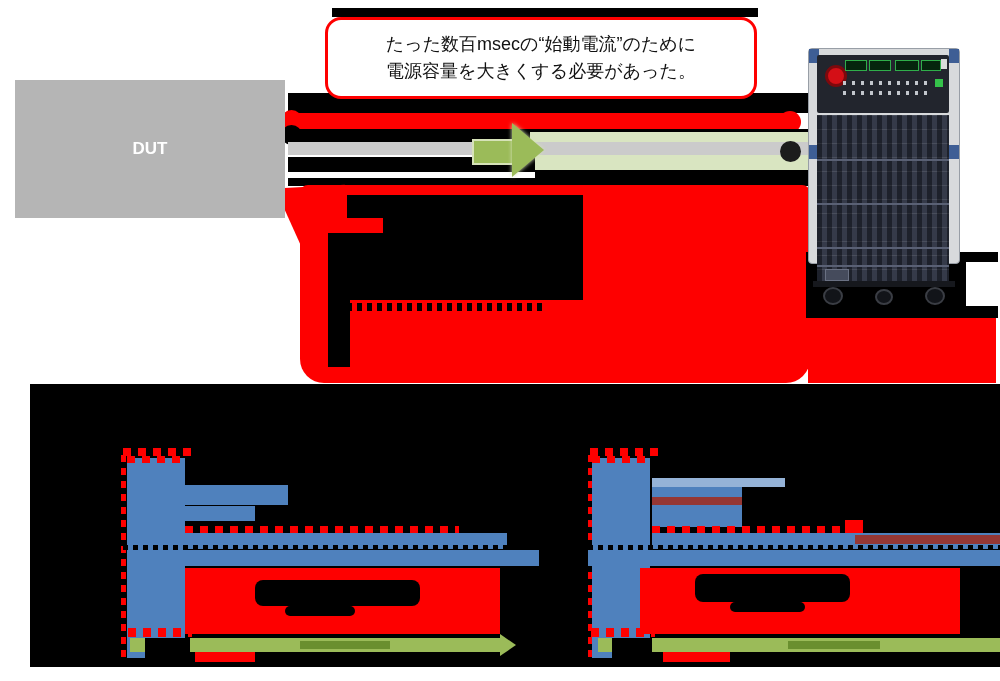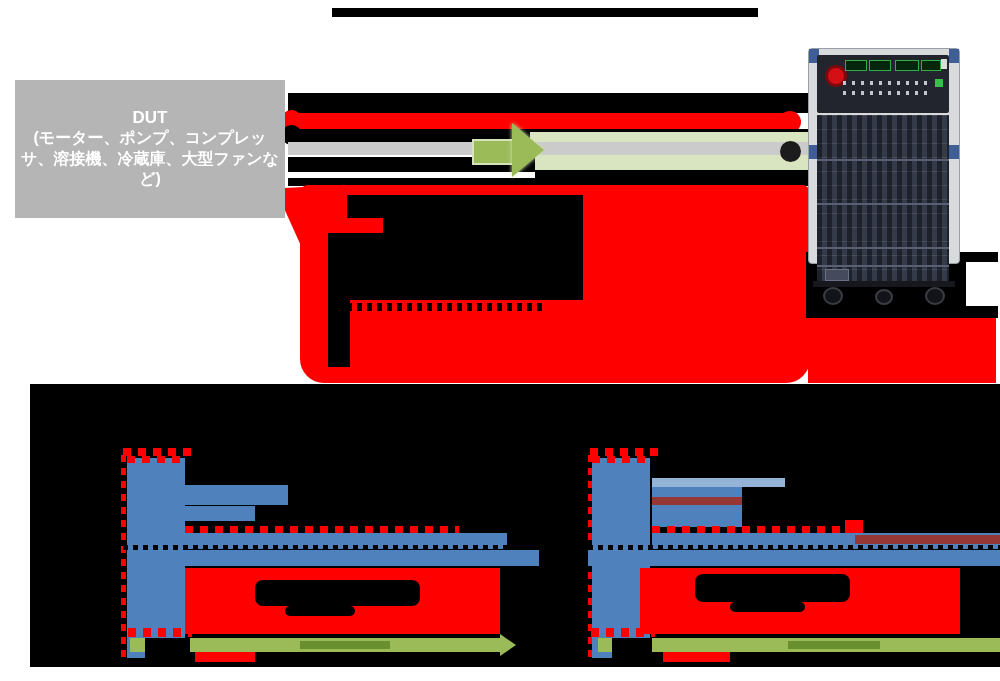--- a/index.html
+++ b/index.html
@@ -45,24 +45,27 @@
   .keyrow{position:absolute;left:26px;width:88px;height:4px;background:repeating-linear-gradient(90deg,#c3c7cd 0 3px,transparent 3px 9px);}
   .caster{position:absolute;background:#121419;border-radius:50%;border:2px solid #3a3d44;}
 </style>
 </head>
 <body>
 
 <div id="canvas">
 
   <div class="abs blk" style="left:332px;top:8px;width:426px;height:9px;"></div>
 
+  <div class="abs bubble">
+    <span>たった数百msecの“始動電流”のために</span>
+    <span>電源容量を大きくする必要があった。</span>
+  </div>
 
   <div class="abs dut">
     <div class="t">DUT</div>
-    <div class="s">(モーター、ポンプ、コンプレッサ、溶接機、冷蔵庫、大型ファンなど)</div>
   </div>
 
   <div class="abs">
     <div class="abs blk" style="left:288px;top:93px;width:520px;height:20px;"></div>
     <div class="abs red" style="left:288px;top:113px;width:508px;height:16px;"></div>
     <div class="abs red" style="left:281px;top:110px;width:21px;height:21px;border-radius:50%;"></div>
     <div class="abs red" style="left:779px;top:111px;width:22px;height:22px;border-radius:50%;"></div>
     <div class="abs blk" style="left:288px;top:129px;width:520px;height:13px;"></div>
     <div class="abs blk" style="left:281px;top:125px;width:21px;height:20px;border-radius:50%;"></div>
     <div class="abs" style="left:530px;top:132px;width:278px;height:38px;background:#d9e5c1;"></div>

